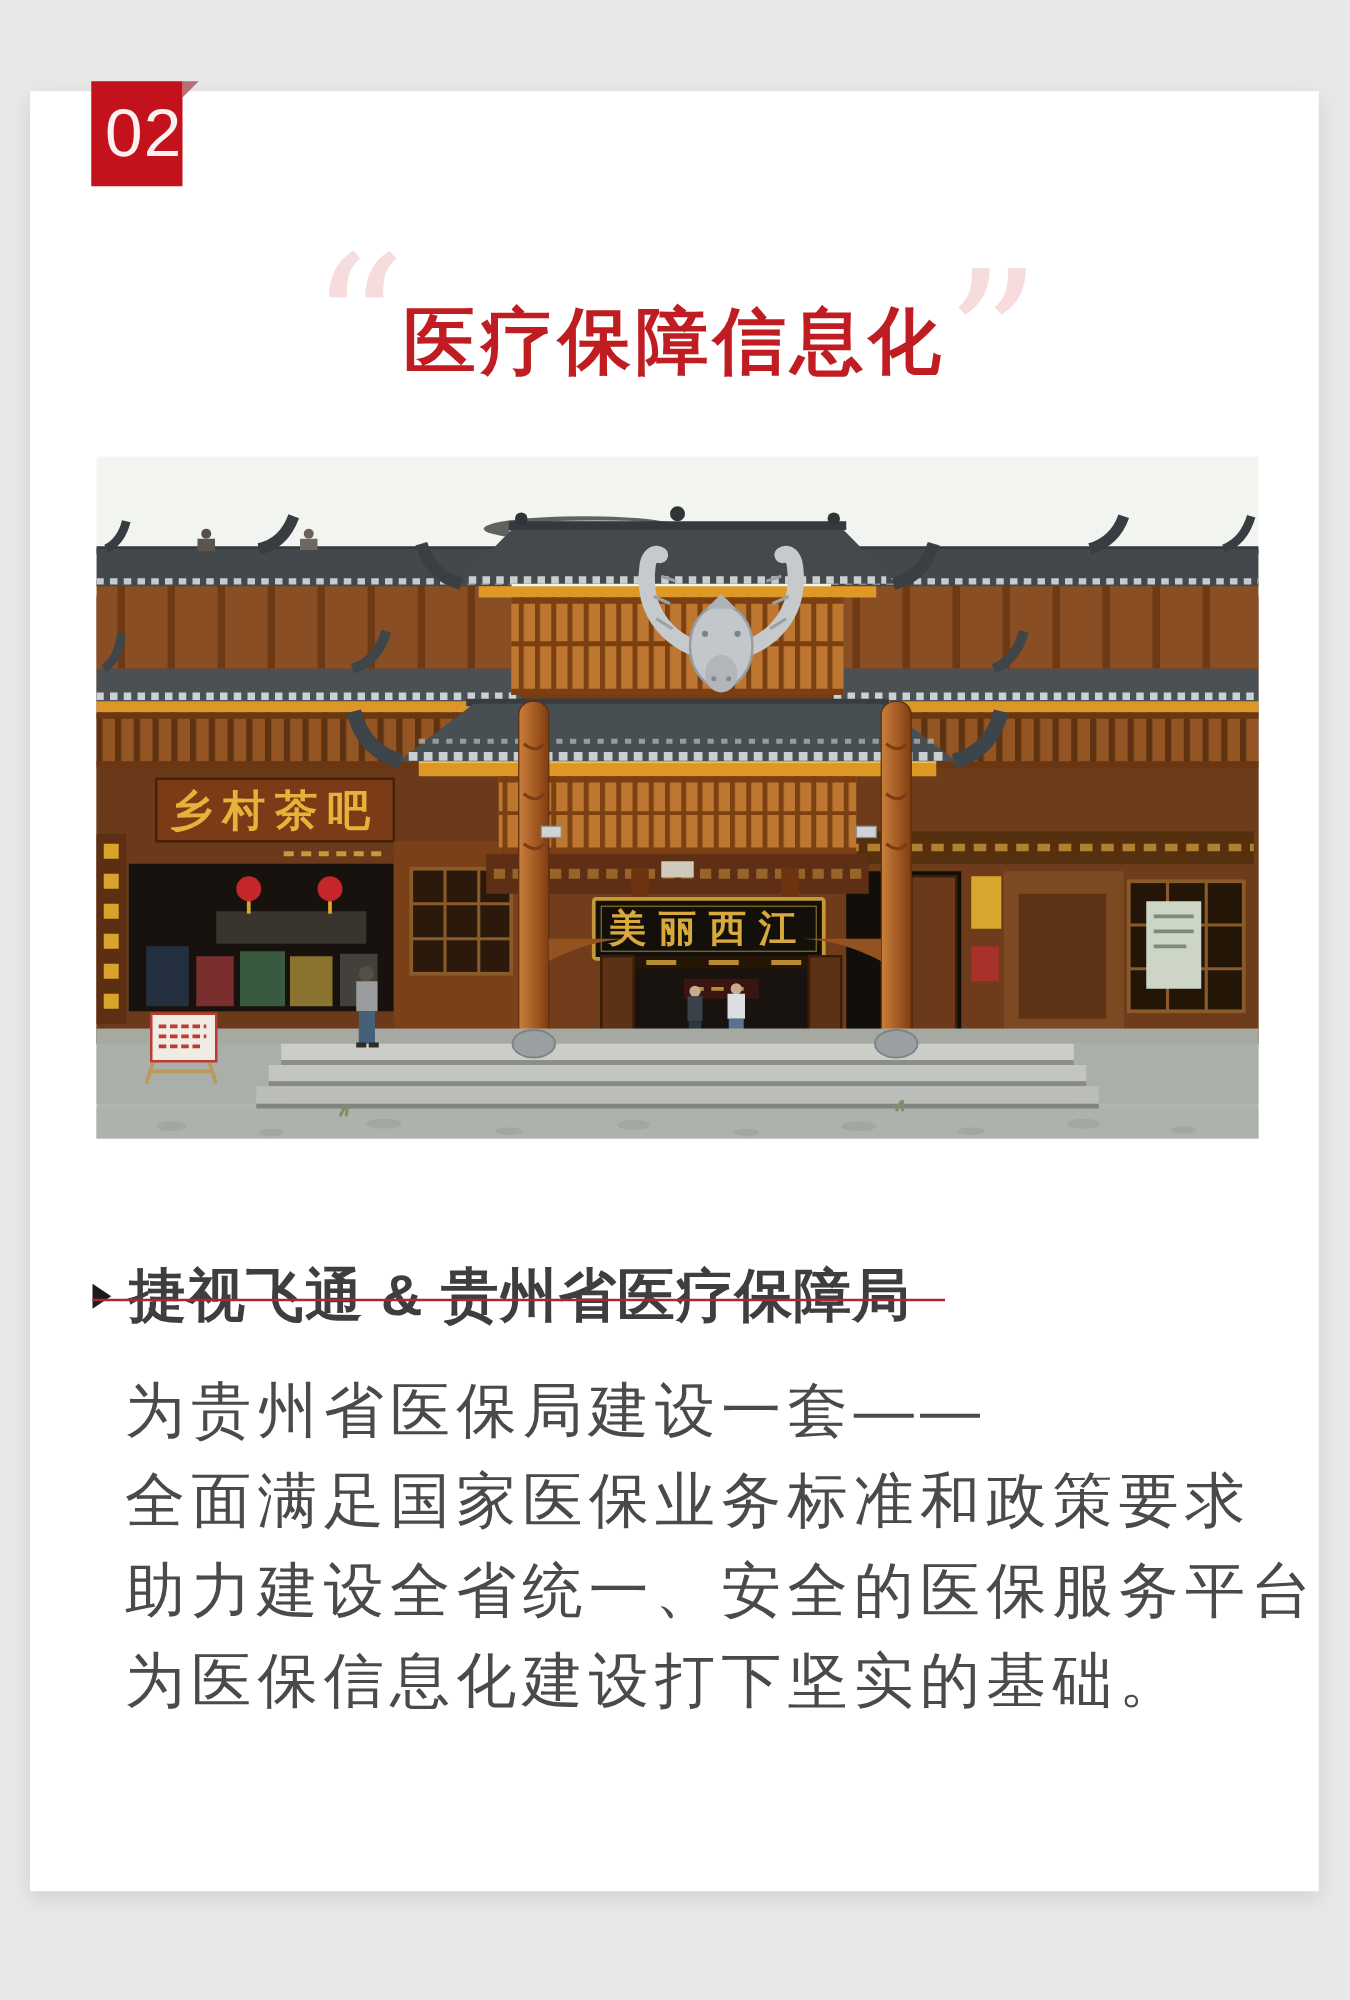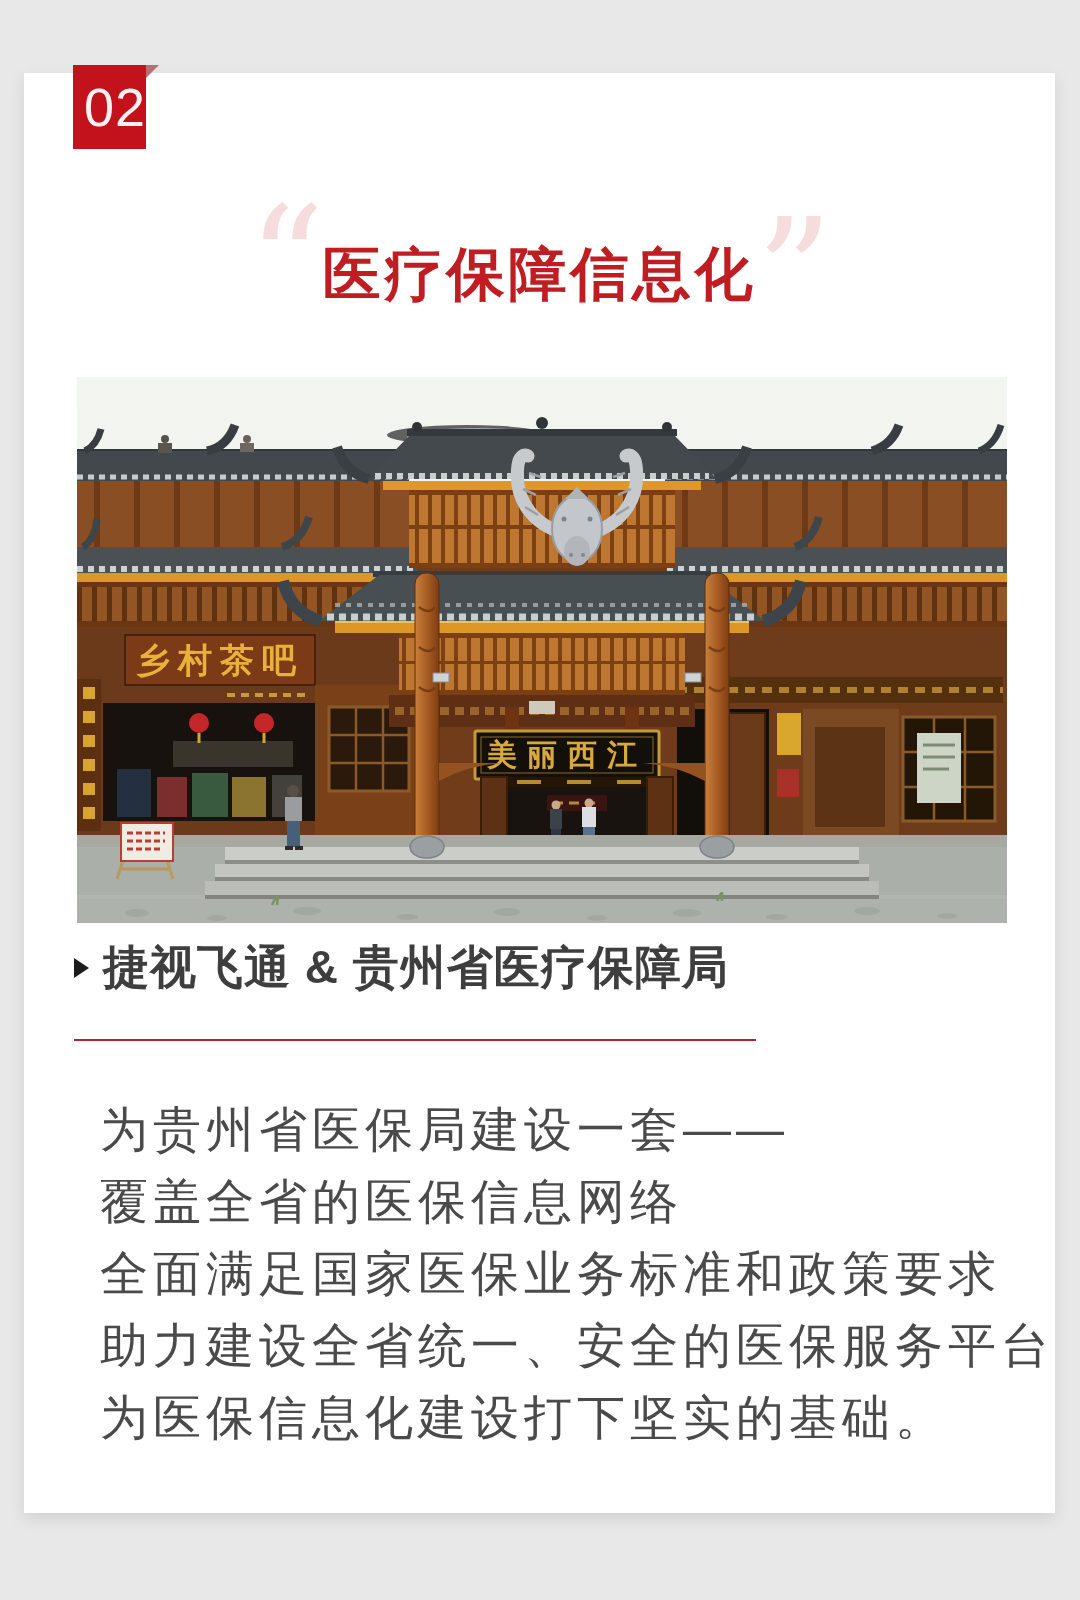--- a/index.html
+++ b/index.html
@@ -33,26 +33,26 @@
   }
   .quote.open{left:224px;top:158px;}
   .quote.close{left:732px;top:170px;}
   .page-title{
     position:absolute;left:0;top:152px;width:100%;
     text-align:center;color:#c01d22;font-size:58px;font-weight:700;
     letter-spacing:4px;line-height:1.7;z-index:2;
   }
   
   .photo{
-    position:absolute;left:53px;top:292px;width:930px;height:546px;overflow:hidden;margin-top:12px;
+    position:absolute;left:53px;top:292px;width:930px;height:546px;overflow:hidden;
   }
   .photo svg{display:block;}
   
   .heading-row{
-    position:absolute;left:50px;top:869px;display:flex;align-items:center;
+    position:absolute;left:50px;top:938px;display:flex;align-items:center;
   }
   .bullet-tri{
     width:0;height:0;margin-right:14px;margin-top:2px;
     border-left:15px solid #1c1c1c;
     border-top:10px solid transparent;border-bottom:10px solid transparent;
   }
   .heading-text{
     color:#3e3e3e;font-size:46px;font-weight:600;letter-spacing:1px;line-height:1.1;
   }
   .heading-underline{
@@ -322,19 +322,18 @@
   </div>
 
   <div class="heading-row">
     <span class="bullet-tri"></span>
     <span class="heading-text">捷视飞通 &amp; 贵州省医疗保障局</span>
   </div>
   <div class="heading-underline"></div>
 
   <div class="body-text">
     <div class="line">为贵州省医保局建设一套——</div>
-    <div class="line">覆盖全省的医保信息网络</div>
     <div class="line">全面满足国家医保业务标准和政策要求</div>
     <div class="line">助力建设全省统一、安全的医保服务平台</div>
     <div class="line">为医保信息化建设打下坚实的基础。</div>
   </div>
 
 </div>
 
 </body></html>

